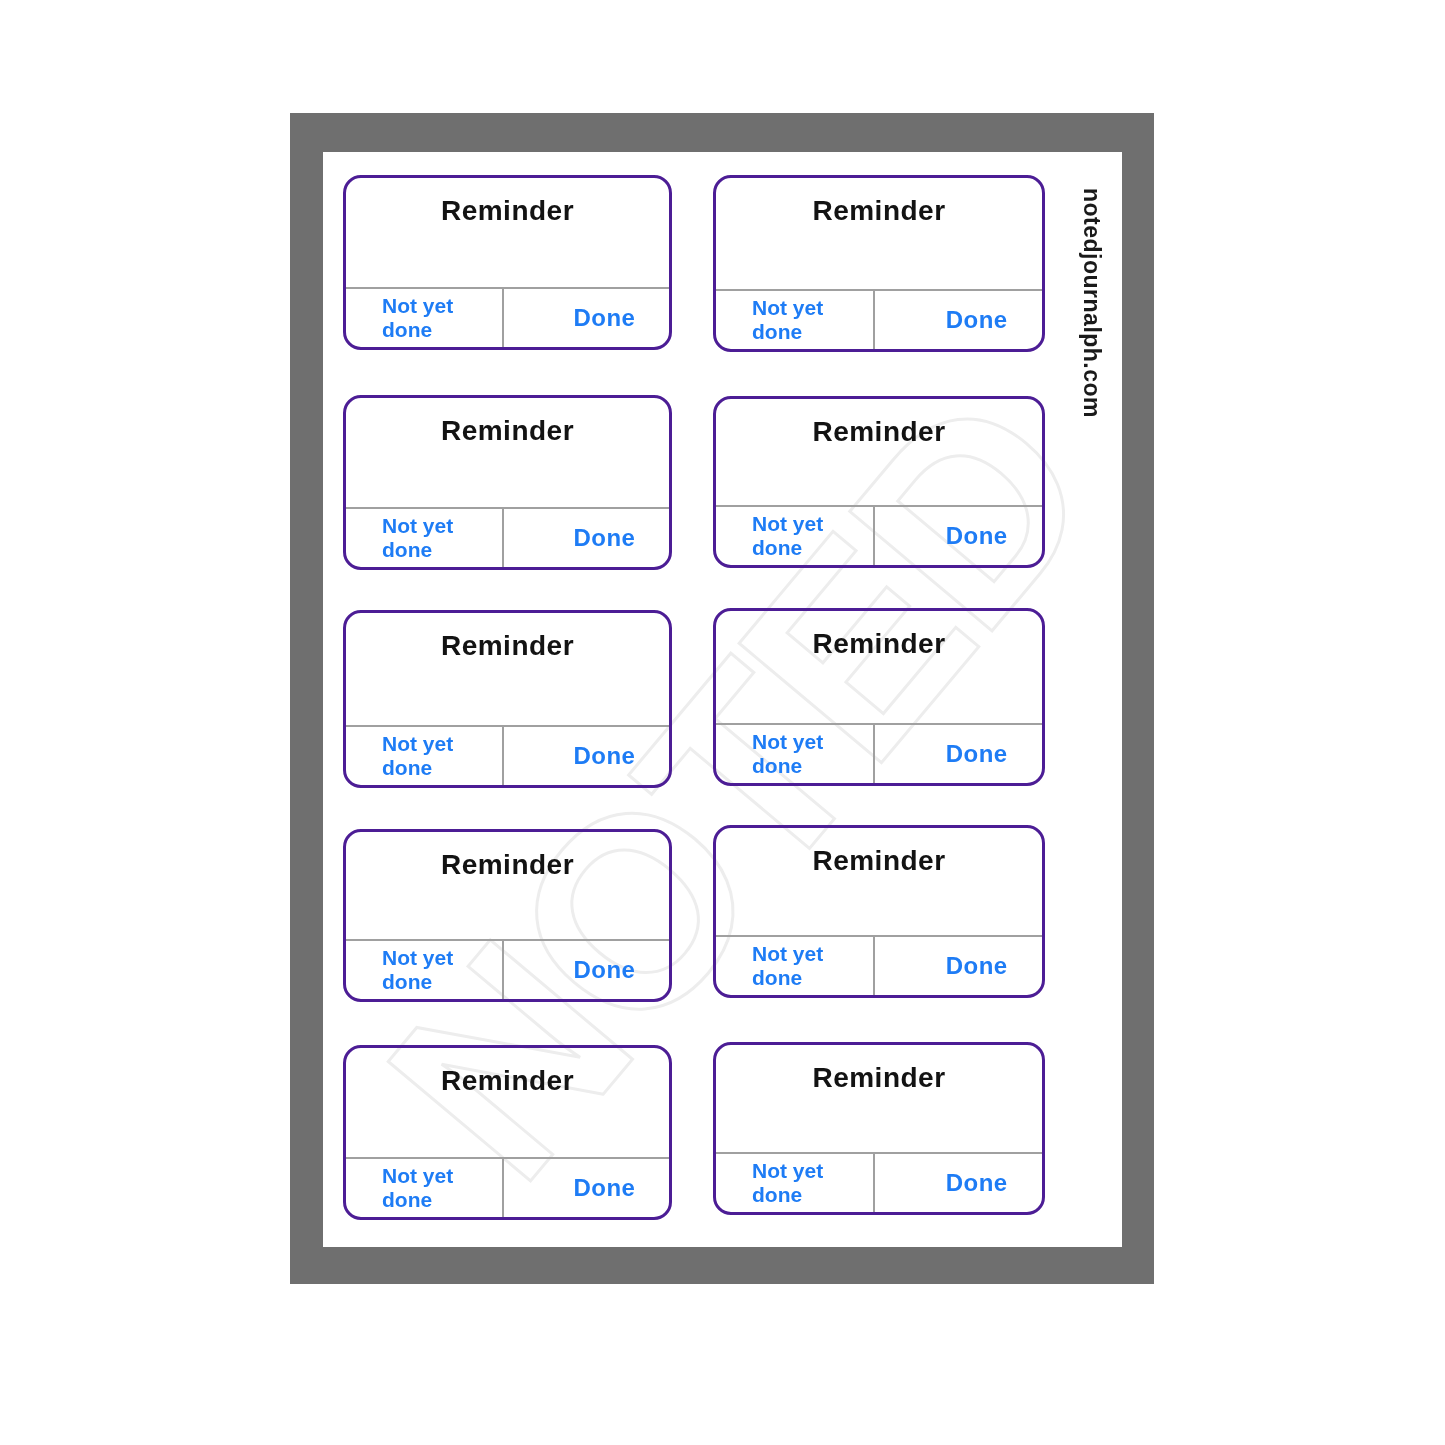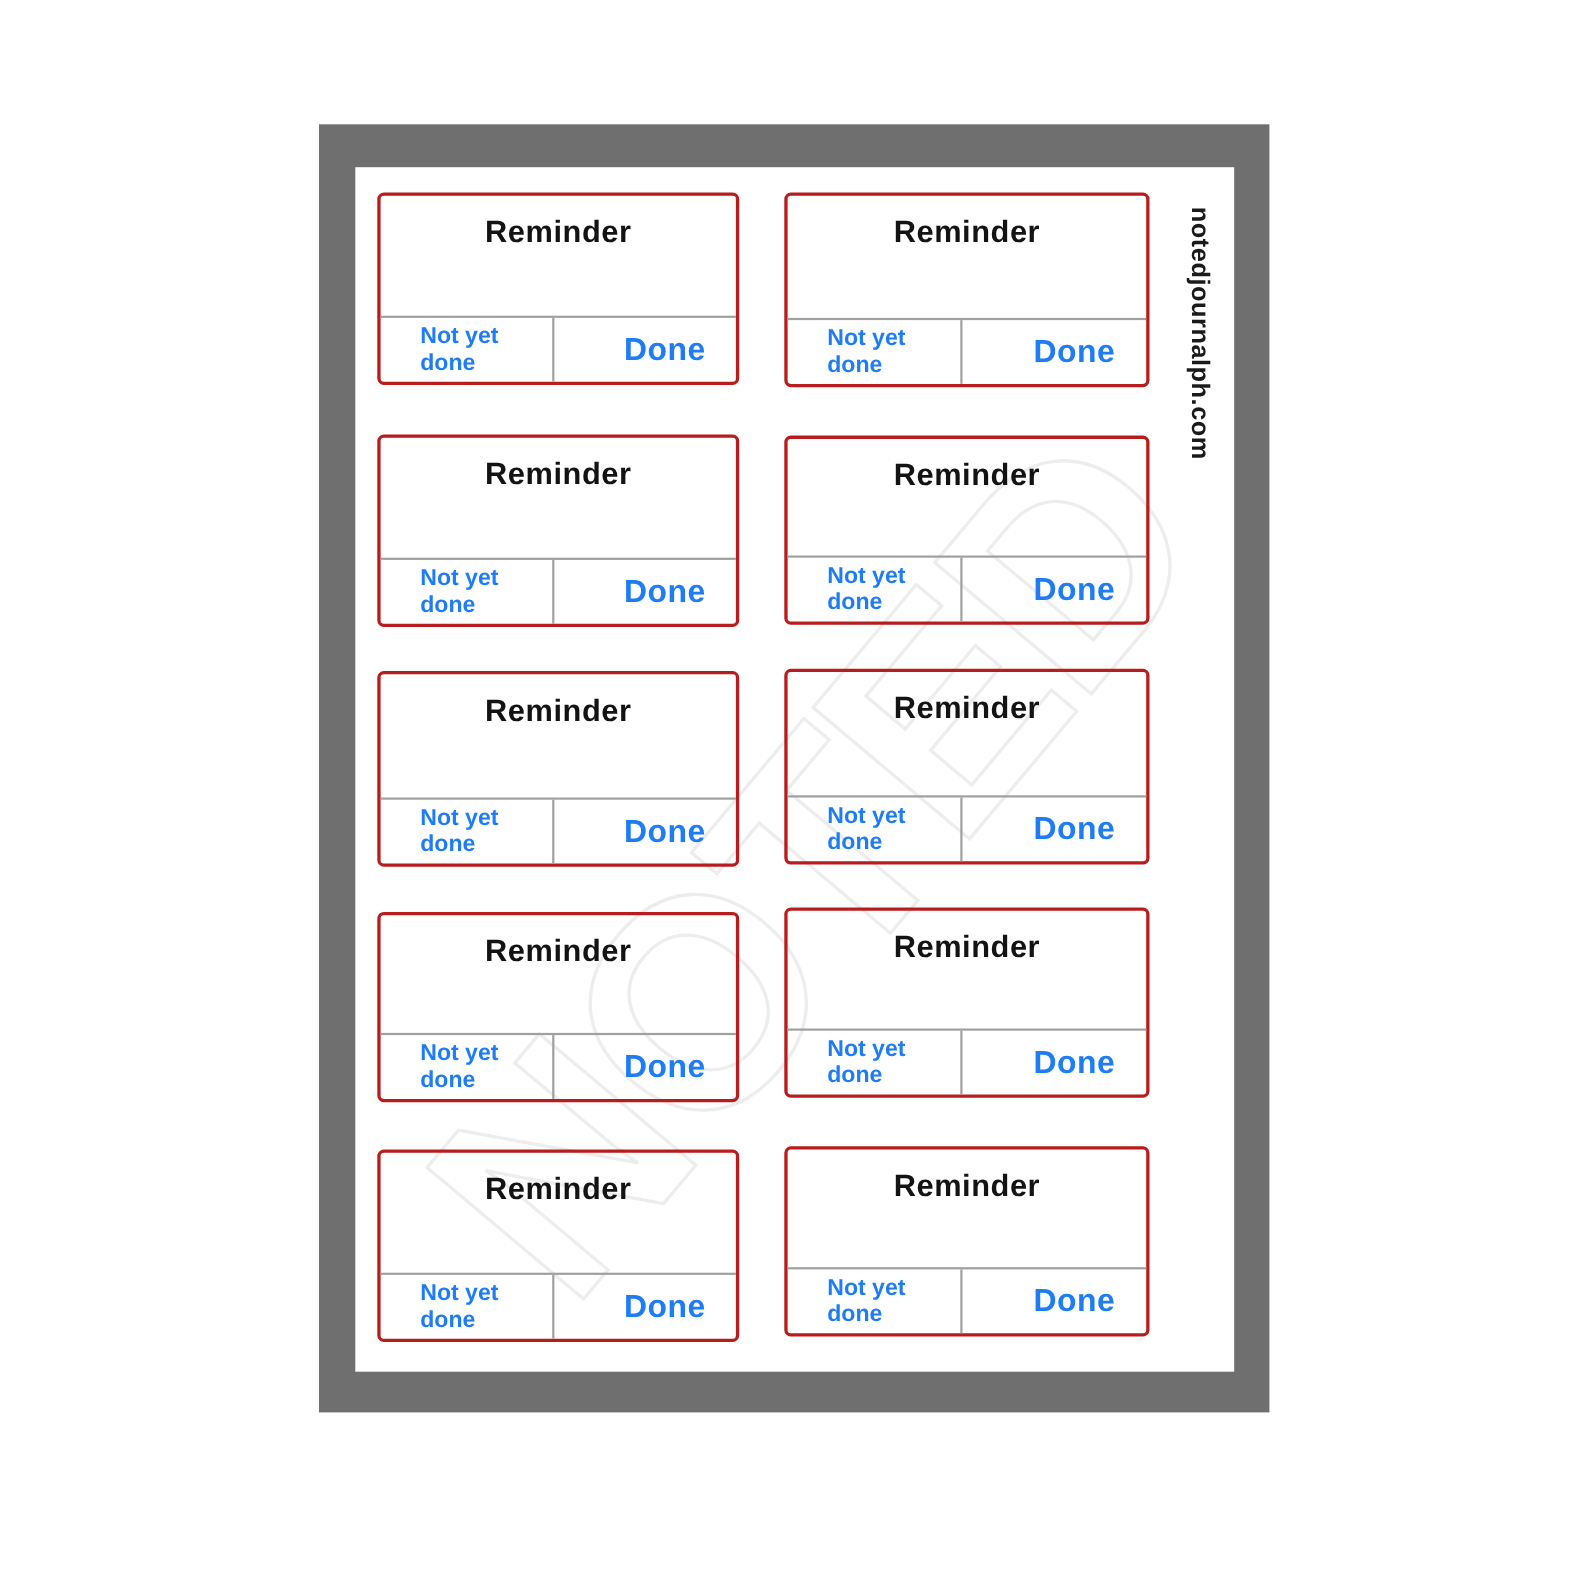--- a/index.html
+++ b/index.html
@@ -8,37 +8,37 @@
   .frame{position:absolute;left:290px;top:113px;width:864px;height:1171px;background:#6f6f6f;}
   .page{position:absolute;left:33px;top:39px;width:799px;height:1095px;background:#ffffff;}
   .watermark{position:absolute;left:0;top:0;pointer-events:none;}
   .site-label{
     position:absolute;left:782px;top:36px;
     transform:rotate(90deg);transform-origin:0 0;
     font-size:23px;font-weight:bold;color:#1a1a1a;
     letter-spacing:0.5px;white-space:nowrap;line-height:26px;
   }
   .card{
-    position:absolute;border:3px solid #b91c1c;border-radius:6px;
+    position:absolute;border:3px solid #4c1d95;border-radius:18px;
     box-sizing:border-box;background:transparent;
   }
   .card-title{
     text-align:center;margin-top:17px;
     font-size:28px;font-weight:bold;color:#131313;letter-spacing:0.5px;
   }
   .card-actions{
     position:absolute;left:0;right:0;bottom:0;height:58px;
     border-top:2px solid #a0a0a0;display:flex;
   }
   .cell{
     display:flex;align-items:center;justify-content:center;
     font-weight:bold;color:#1e7cf5;box-sizing:border-box;margin-left:36px;
   }
   .cell.secondary{width:48.5%;border-right:2px solid #a0a0a0;font-size:21px;}
-  .cell.primary{width:51.5%;font-size:29px;letter-spacing:0.5px;}
+  .cell.primary{width:51.5%;font-size:24px;letter-spacing:0.5px;}
 </style>
 </head>
 <body>
 
 <div class="canvas">
   <div class="frame">
     <div class="page">
 
       <svg class="watermark" width="799" height="1095" viewBox="0 0 799 1095" aria-hidden="true">
         <text x="414" y="730" text-anchor="middle" transform="rotate(-50 414 635)" font-family="Liberation Sans, sans-serif" font-size="270" font-weight="bold" fill="none" stroke="#ededed" stroke-width="3" letter-spacing="-8">NOTED</text>

